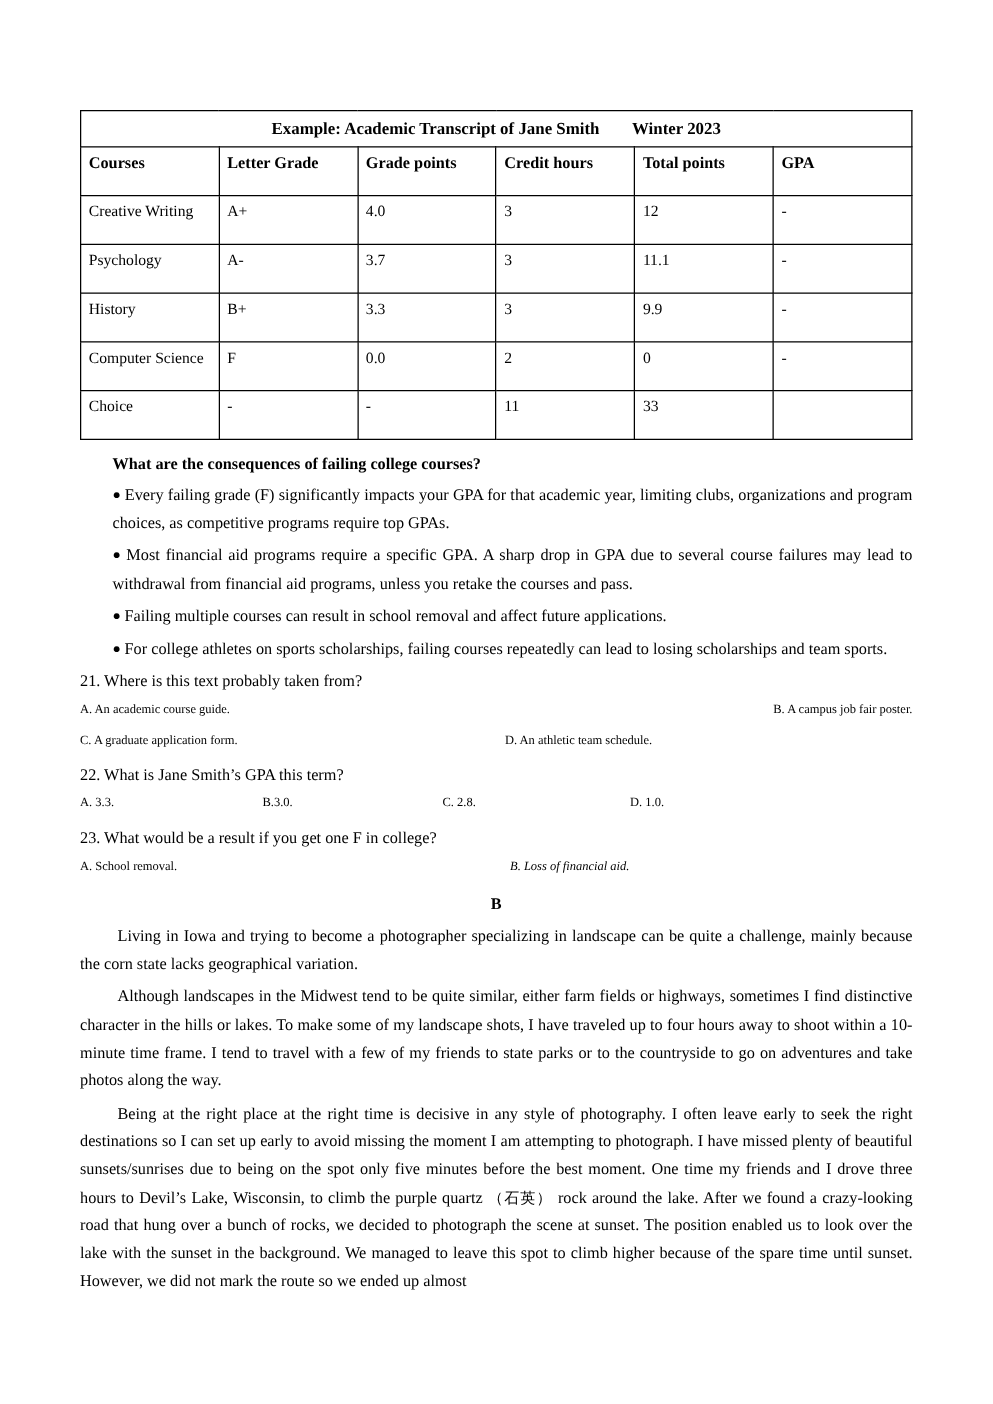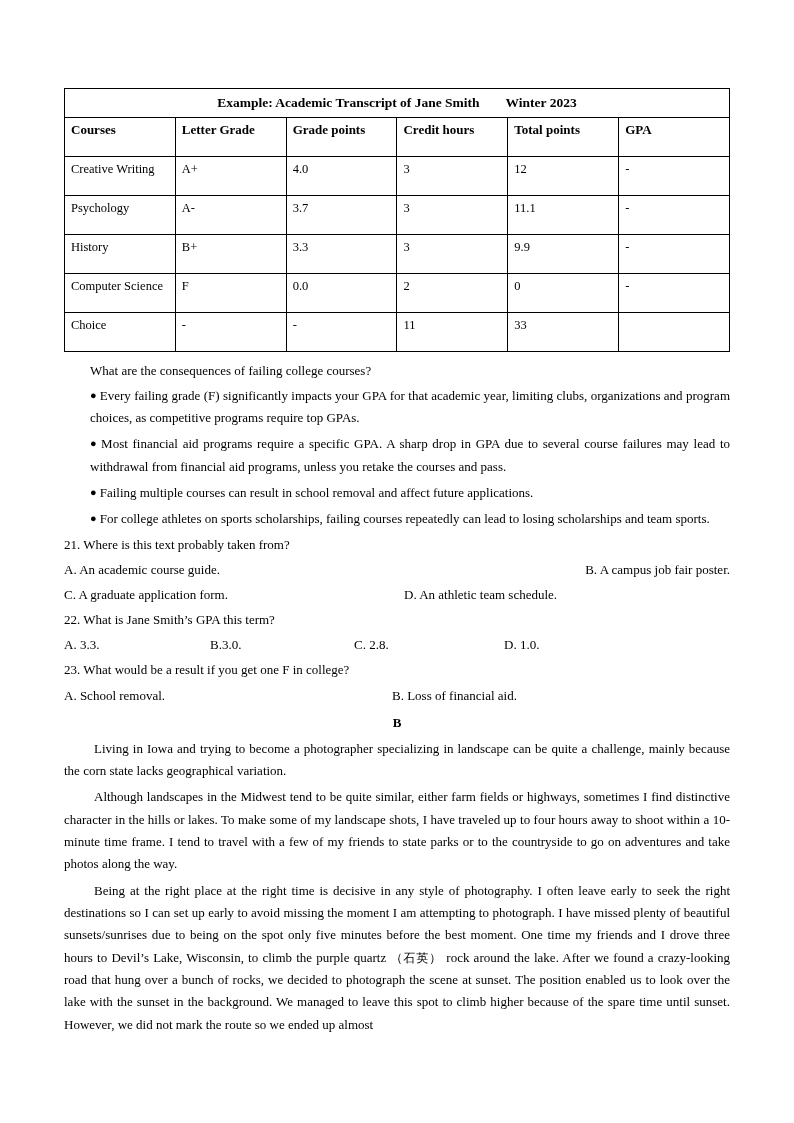--- a/index.html
+++ b/index.html
@@ -49,21 +49,21 @@
     padding-bottom: 6px;
   }
   table.transcript tr.head-row td {
     font-weight: bold;
     font-size: 13px;
   }
   .title-gap { display: inline-block; width: 26px; }
 
   
   .qheading {
-    font-weight: normal;
+    font-weight: bold;
     font-size: 13px;
     margin: 9px 0 0 0;
     padding-left: 26px;
     line-height: 1.5;
   }
   p.para {
     font-size: 13px;
     line-height: 1.72;
     margin: 4px 0 0 0;
     text-align: justify;
@@ -84,29 +84,29 @@
   }
   p.qline {
     font-size: 13px;
     line-height: 1.72;
     margin: 3px 0 0 0;
     text-align: left;
   }
   
   .opts {
     position: relative;
-    font-size: 13px;
+    font-size: 10px;
     line-height: 1.72;
     margin: 3px 0 0 0;
     height: 22px;
   }
   .opt { position: absolute; top: 0; white-space: nowrap; }
   .opt.a { left: 0; }
   .opt.b-right { right: 0; }
-  .opt.b-mid { left: 328px; }
+  .opt.b-mid { left: 344px; font-style: italic; }
   .opt.c-mid { left: 340px; }
   .opt.d-mid { left: 340px; }
   
   .opt.q4a { left: 0; }
   .opt.q4b { left: 146px; }
   .opt.q4c { left: 290px; text-align: right; }
   .opt.q4d { left: 440px; }
 
   .section-letter {
     text-align: center;

